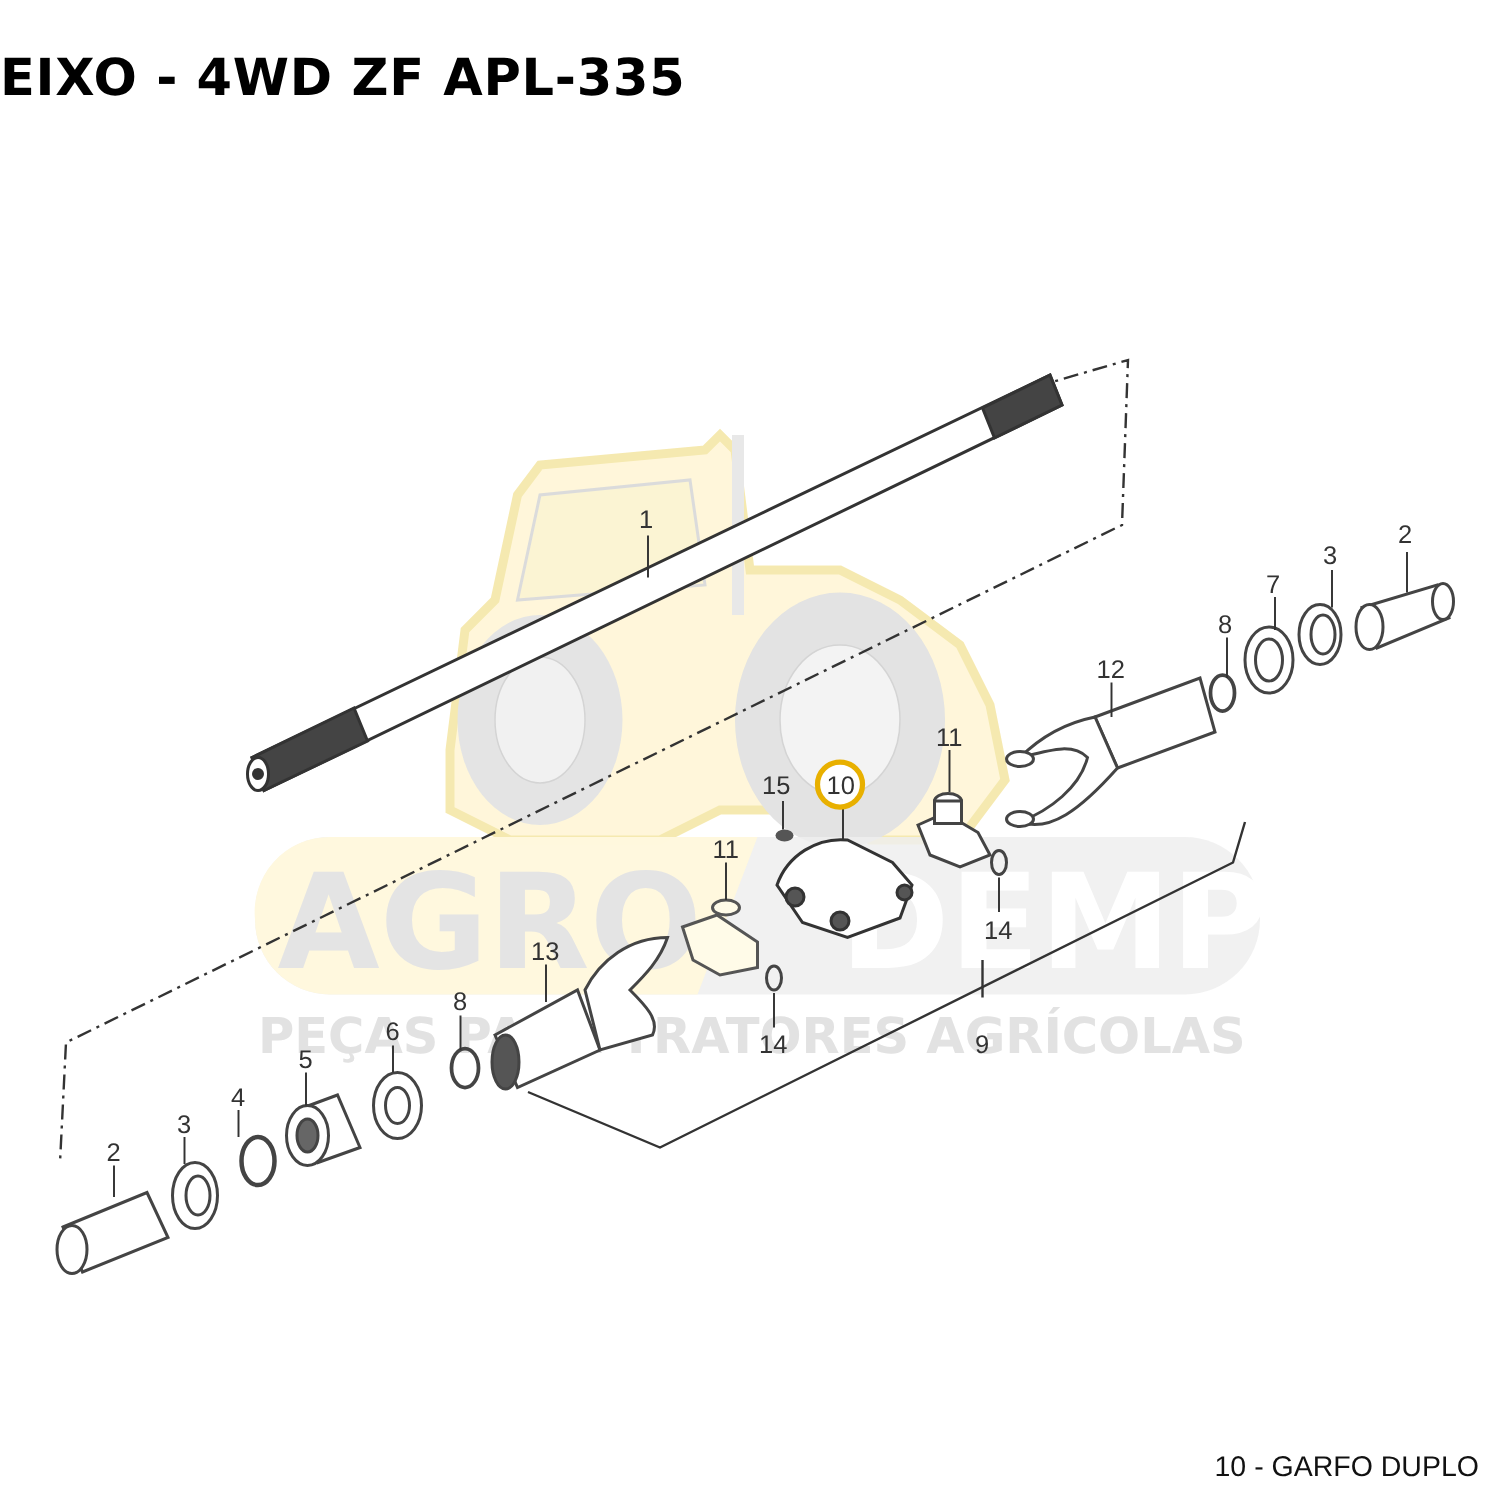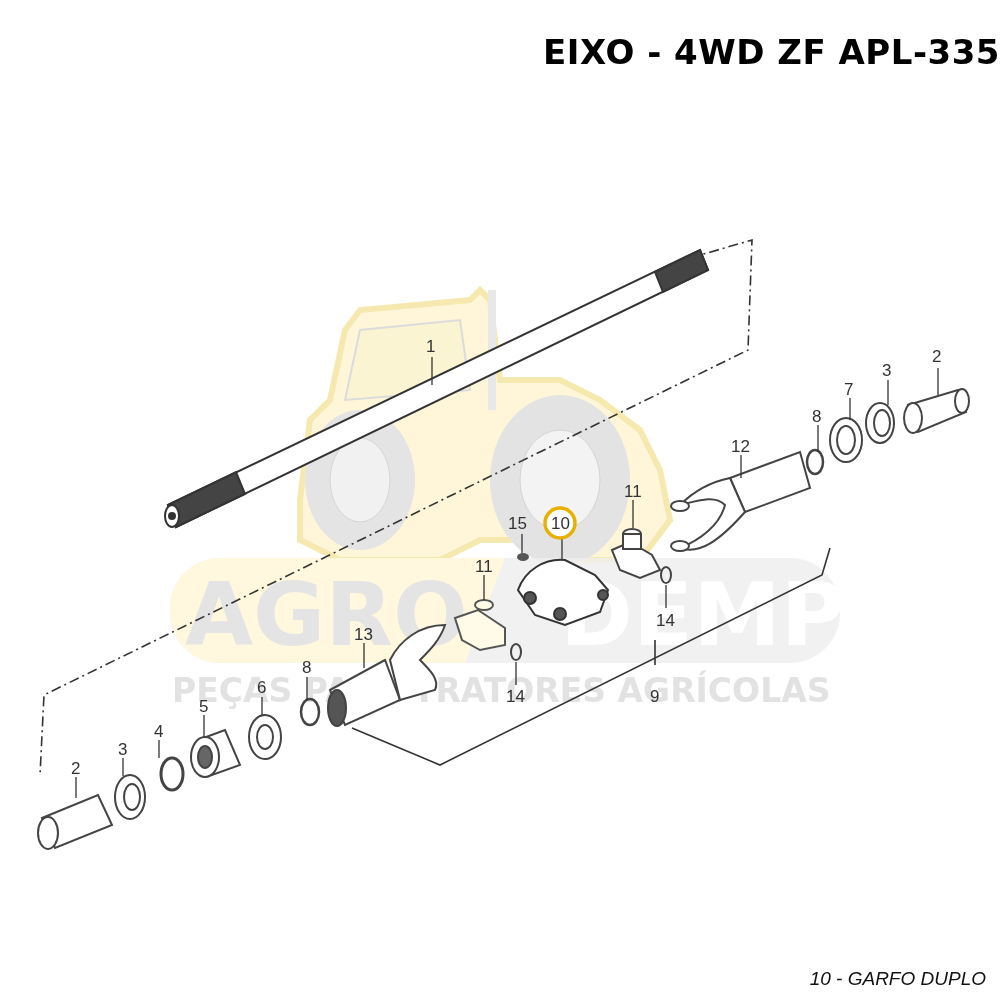--- a/index.html
+++ b/index.html
@@ -1,18 +1,18 @@
 <!DOCTYPE html>
 <html><head>
 <meta charset="utf-8">
 <style>
   html,body{margin:0;padding:0;background:#ffffff;}
   body{width:1000px;height:1000px;position:relative;overflow:hidden;font-family:"Liberation Sans",sans-serif;}
-  .title{position:absolute;top:32px;left:0;width:1000px;text-align:right;font-family:"DejaVu Sans",sans-serif;font-weight:bold;font-size:34px;letter-spacing:0.5px;color:#000;}
-  .caption{position:absolute;right:14px;bottom:10px;font-size:19px;color:#111;font-family:"Liberation Sans",sans-serif;font-style:italic;}
+  .title{position:absolute;top:32px;left:0;width:1000px;text-align:left;font-family:"DejaVu Sans",sans-serif;font-weight:bold;font-size:34px;letter-spacing:0.5px;color:#000;}
+  .caption{position:absolute;right:14px;bottom:10px;font-size:19px;color:#111;font-family:"Liberation Sans",sans-serif;}
   svg.diagram{position:absolute;left:0;top:0;}
   .wm-text{font-family:"DejaVu Sans",sans-serif;font-weight:bold;}
   .callout{font-family:"Liberation Sans",sans-serif;font-size:17px;fill:#333;}
 </style>
 </head>
 <body>
 
 <div class="title">EIXO - 4WD ZF APL-335</div>
 
 <svg class="diagram" width="1000" height="1000" viewBox="0 0 1000 1000">

